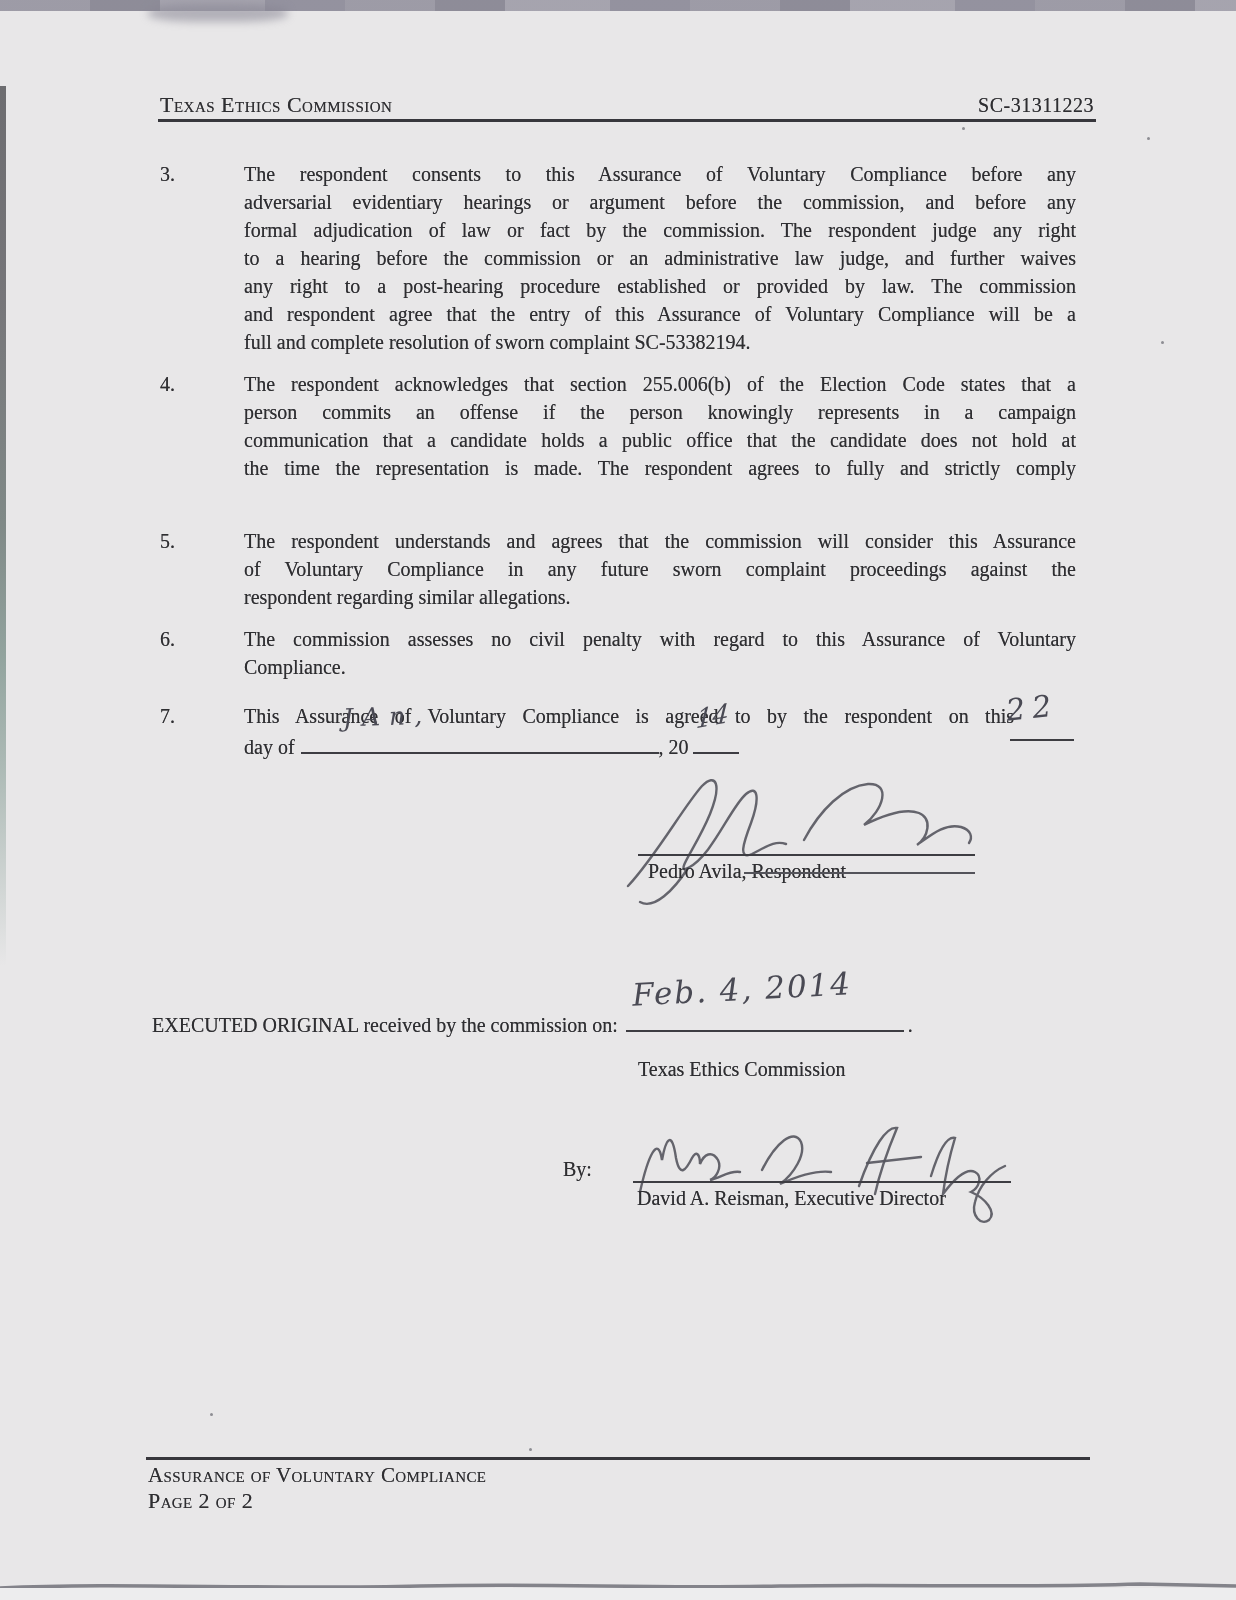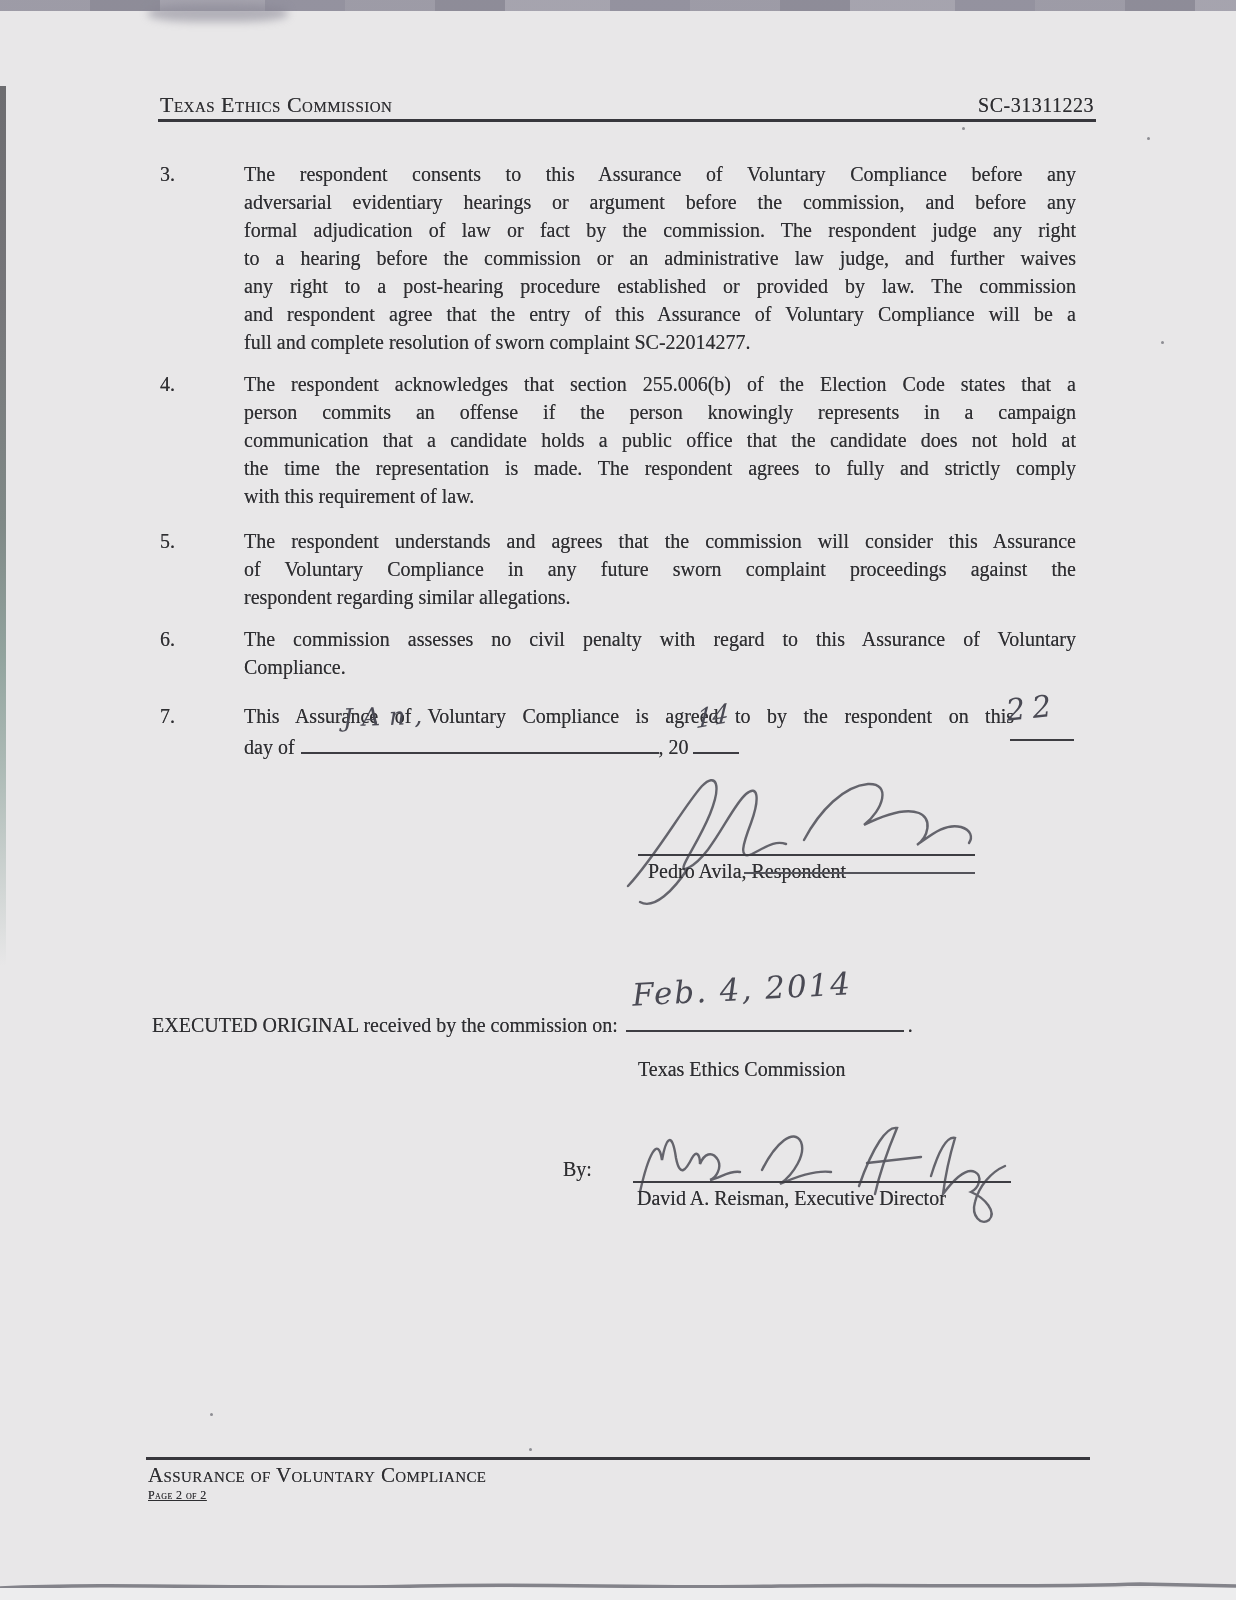--- a/index.html
+++ b/index.html
@@ -23,21 +23,21 @@
   
   .smallcaps{font-variant:small-caps;}
   .header-row{position:absolute;left:160px;top:92px;width:934px;display:flex;justify-content:space-between;align-items:baseline;}
   .header-title{font-size:22px;letter-spacing:.5px;}
   .case-number{font-size:20px;letter-spacing:.5px;}
   .rule{position:absolute;background:#37373c;}
   .header-rule{left:158px;top:119px;width:938px;height:2.5px;}
   .footer-rule{left:146px;top:1457px;width:944px;height:2.5px;}
   .footer-row{position:absolute;left:148px;top:1463px;width:938px;display:flex;justify-content:space-between;align-items:baseline;flex-direction:column;}
   .footer-title{font-size:21px;letter-spacing:.4px;}
-  .page-number{font-size:12px;letter-spacing:.4px;text-decoration:underline;}
+  .page-number{font-size:22px;letter-spacing:.4px;}
   
   .para{position:absolute;left:160px;width:897px;font-size:20px;line-height:28px;}
   .para .num{position:absolute;left:0;top:0;}
   .para .lines{margin-left:84px;width:832px;}
   .jline{text-align:justify;text-align-last:justify;}
   .jline.last{text-align-last:left;}
   
   .handwriting{font-family:"DejaVu Serif", serif;font-style:italic;color:#4a4a54;text-shadow:none;}
   .p7line2{display:flex;align-items:baseline;}
   .blank{display:inline-block;position:relative;border-bottom:2px solid #3d3d42;height:22px;}
@@ -84,31 +84,30 @@
 
   <div class="para" style="top:160px">
     <span class="num">3.</span>
     <div class="lines">
         <div class="jline">The respondent consents to this Assurance of Voluntary Compliance before any</div>
         <div class="jline">adversarial evidentiary hearings or argument before the commission, and before any</div>
         <div class="jline">formal adjudication of law or fact by the commission.  The respondent judge any right</div>
         <div class="jline">to a hearing before the commission or an administrative law judge, and further waives</div>
         <div class="jline">any right to a post-hearing procedure established or provided by law.  The commission</div>
         <div class="jline">and respondent agree that the entry of this Assurance of Voluntary Compliance will be a</div>
-        <div class="jline last">full and complete resolution of sworn complaint SC-22014277.</div>
+        <div class="jline last">full and complete resolution of sworn complaint SC-53382194.</div>
       </div>
   </div>
   <div class="para" style="top:370px">
     <span class="num">4.</span>
     <div class="lines">
         <div class="jline">The respondent acknowledges that section 255.006(b) of the Election Code states that a</div>
         <div class="jline">person commits an offense if the person knowingly represents in a campaign</div>
         <div class="jline">communication that a candidate holds a public office that the candidate does not hold at</div>
         <div class="jline">the time the representation is made.  The respondent agrees to fully and strictly comply</div>
-        <div class="jline last">with this requirement of law.</div>
       </div>
   </div>
   <div class="para" style="top:527px">
     <span class="num">5.</span>
     <div class="lines">
         <div class="jline">The respondent understands and agrees that the commission will consider this Assurance</div>
         <div class="jline">of Voluntary Compliance in any future sworn complaint proceedings against the</div>
         <div class="jline last">respondent regarding similar allegations.</div>
       </div>
   </div>

